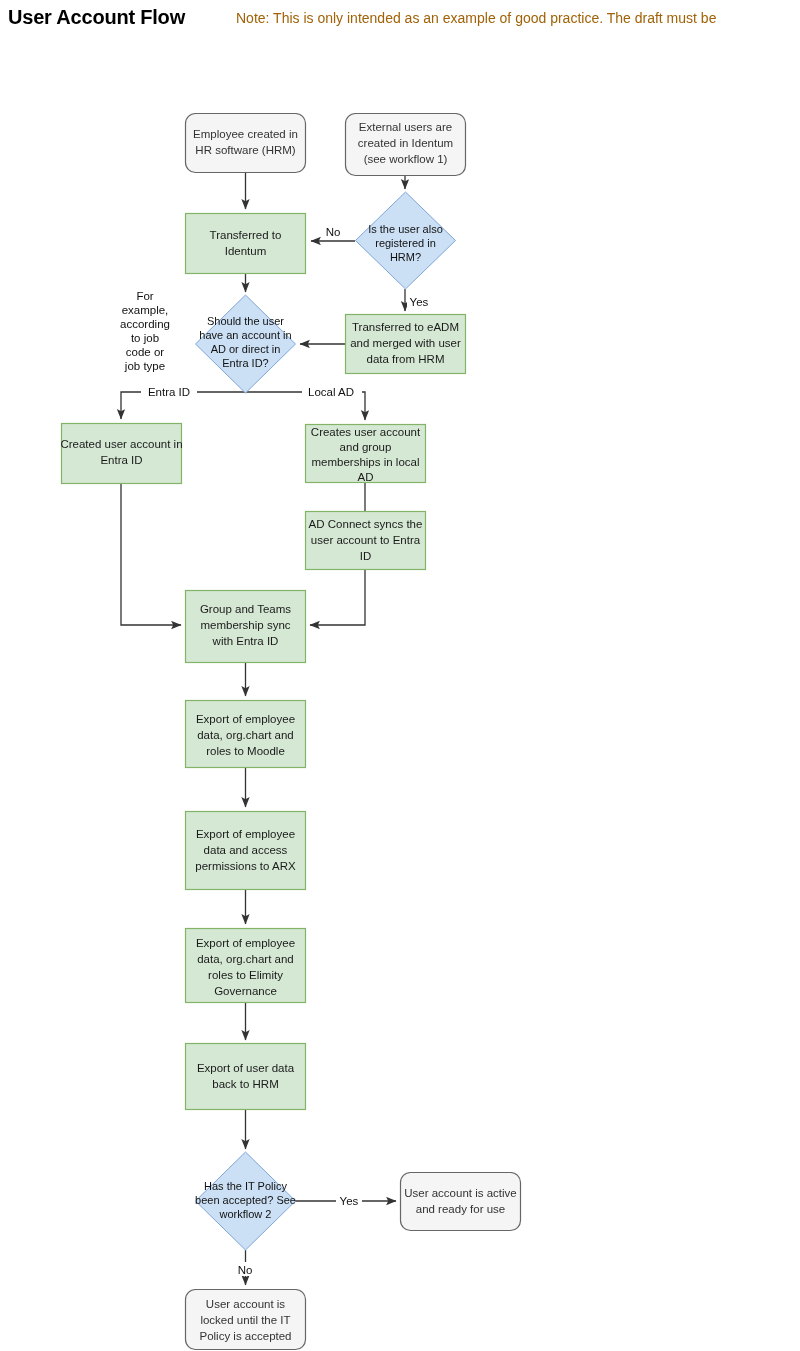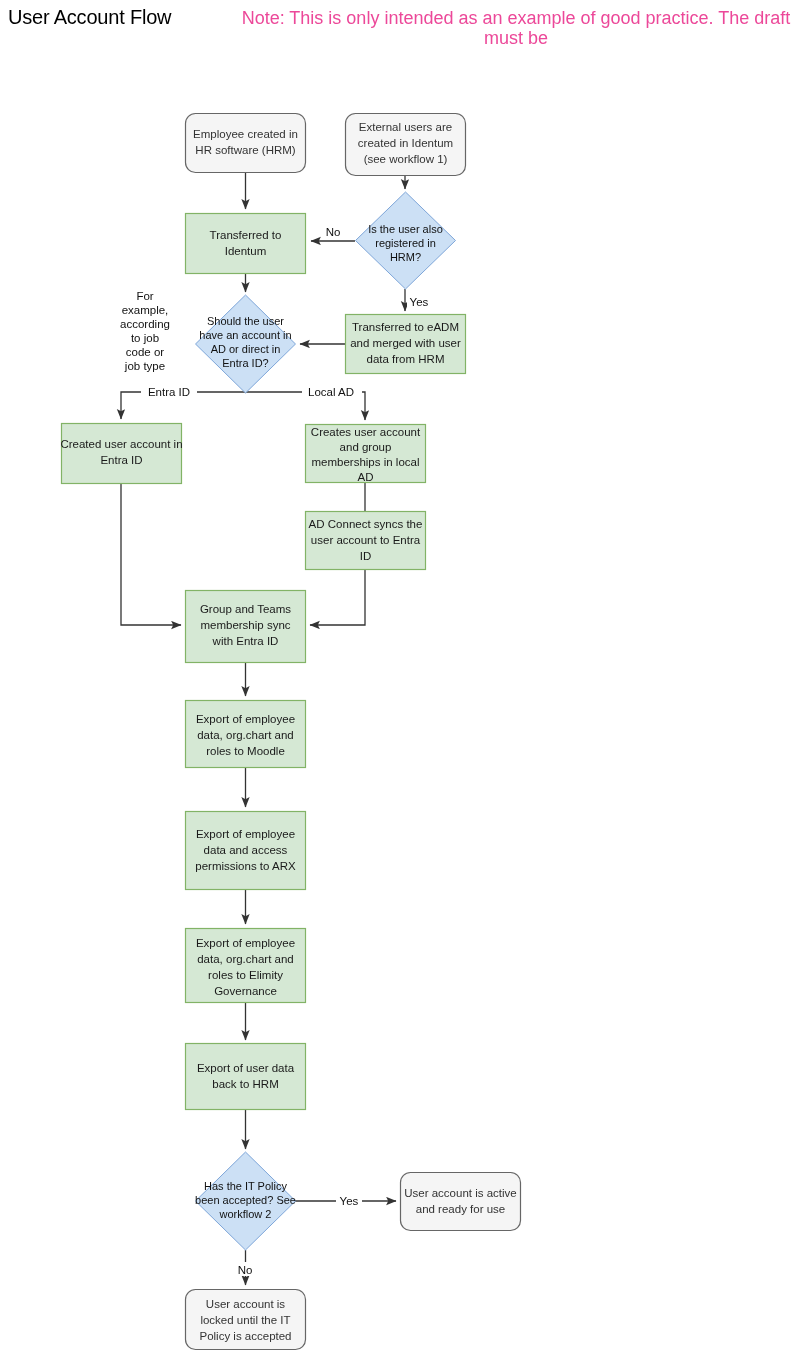--- a/index.html
+++ b/index.html
@@ -14,34 +14,33 @@
     position: relative;
     font-family: "Liberation Sans", sans-serif;
     color: #000000;
     overflow: hidden;
   }
   #page-title {
     position: absolute;
     left: 8px;
     top: 6px;
     font-size: 20px;
-    font-weight: normal;
+    font-weight: bold;
     letter-spacing: -0.2px;
     color: #000000;
     white-space: nowrap;
   }
   #header-note {
     position: absolute;
     left: 236px;
     top: 8px;
     width: 560px;
-    font-size: 18px;
+    font-size: 14px;
     line-height: 20px;
-    color: #ec4899;
-    text-align: center;
+    color: #a16207;
   }
   #flow-canvas {
     position: absolute;
     left: 0;
     top: 0;
     width: 800px;
     height: 1351px;
   }
   svg { display: block; }
   .node-box-rect {

